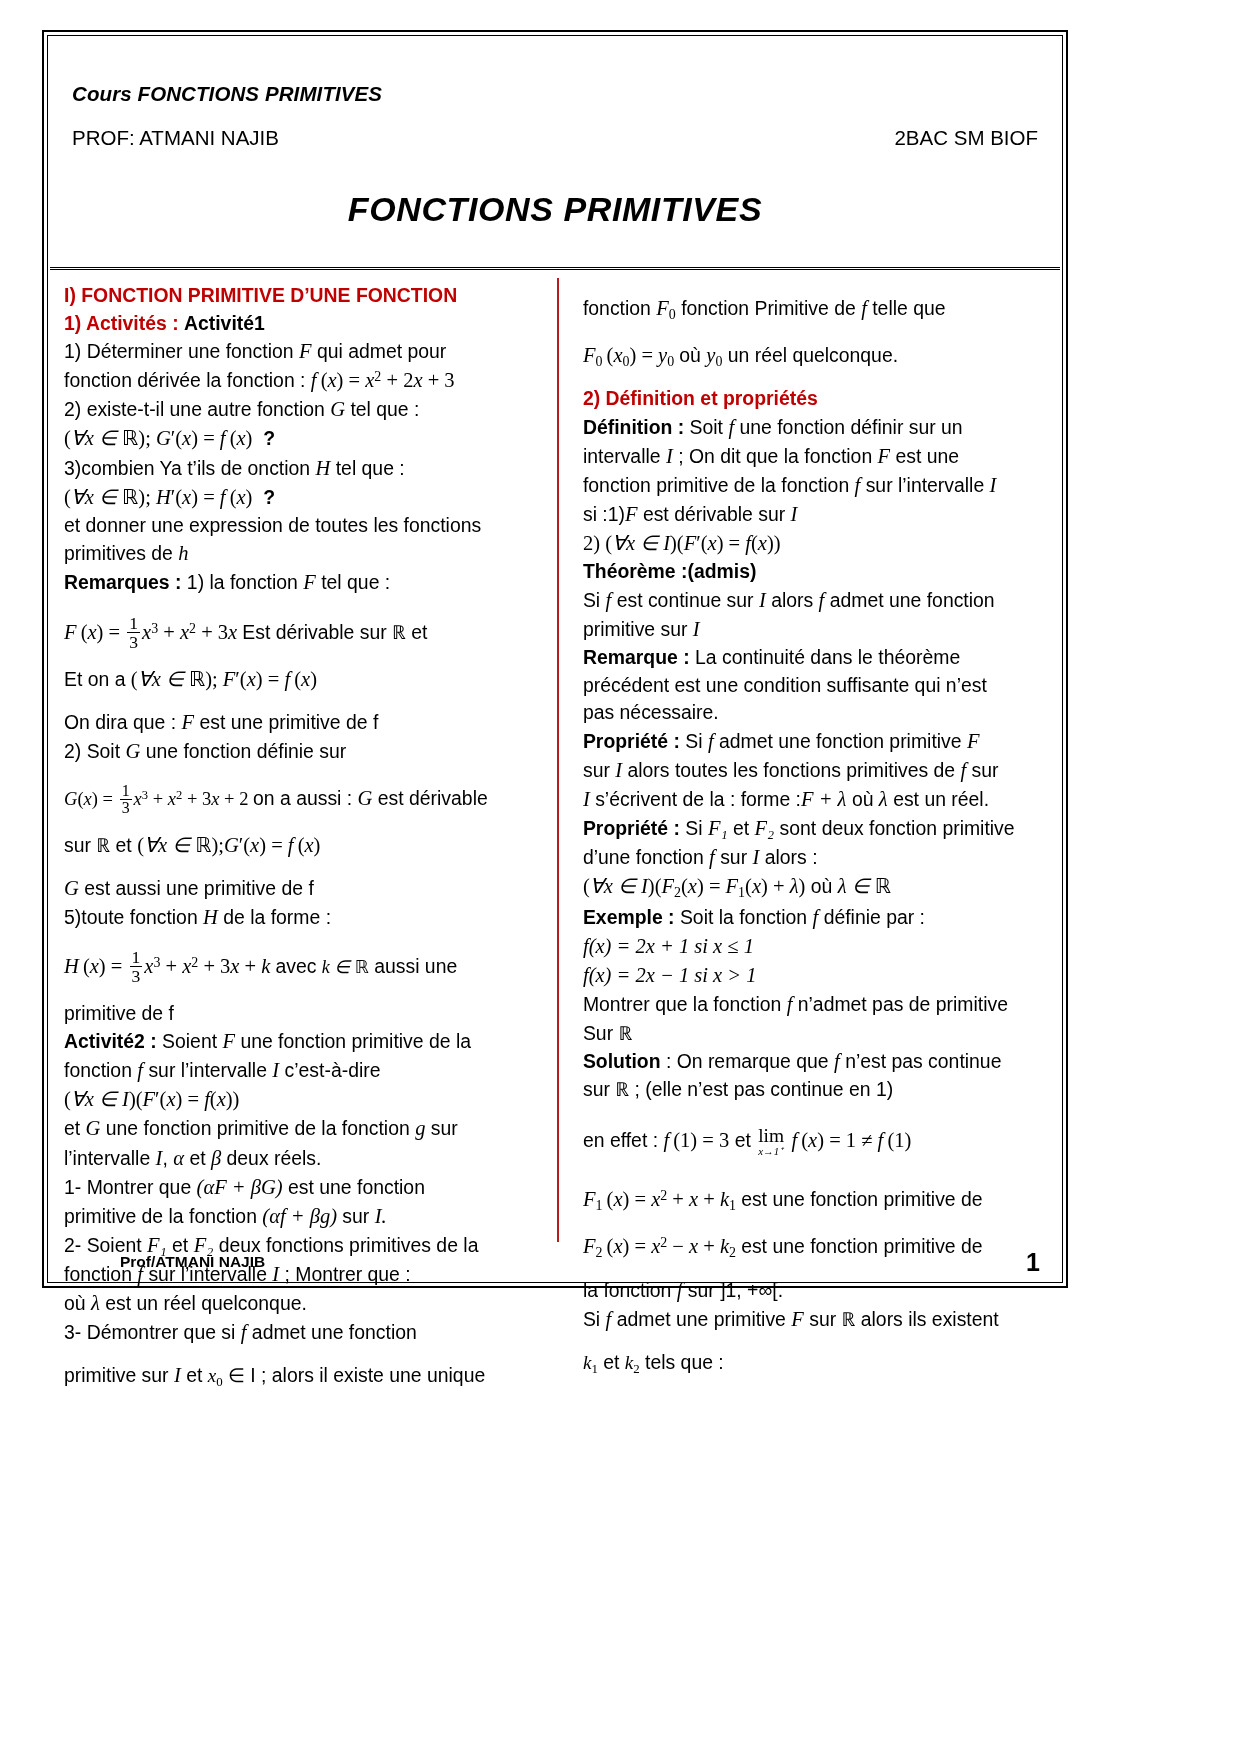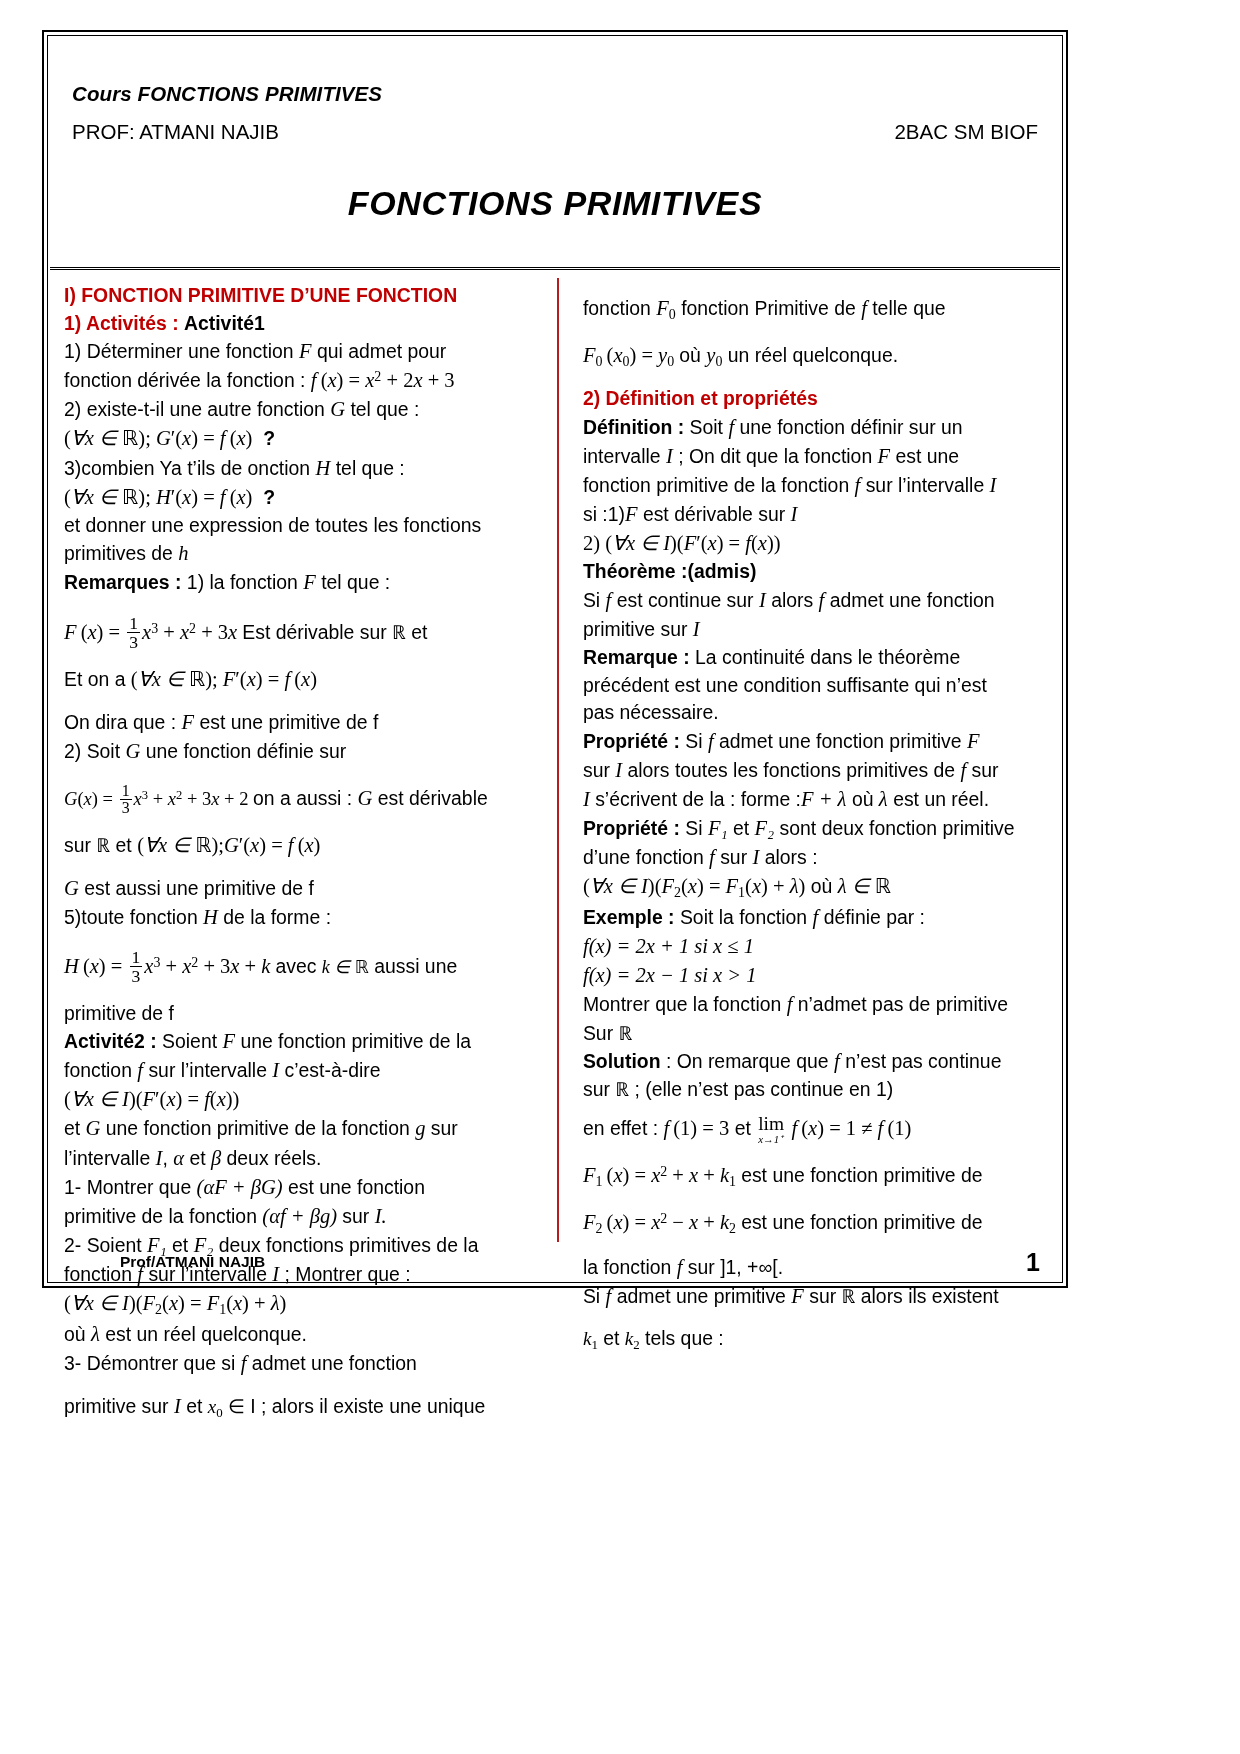--- a/index.html
+++ b/index.html
@@ -50,21 +50,21 @@
     font-style: italic;
     font-weight: bold;
     font-size: 20.5px;
     letter-spacing: .1px;
   }
   .header-row-2 {
     display: flex;
     justify-content: space-between;
     align-items: baseline;
     font-size: 20.5px;
-    margin-top: 14px;
+    margin-top: 20px;
   }
   .doc-title {
     text-align: center;
     font-style: italic;
     font-weight: bold;
     font-size: 34px;
     letter-spacing: .6px;
     margin-top: 40px;
   }
 
@@ -128,21 +128,21 @@
   .eq-line { margin: 10px 0 8px 0; }
   .eq-line-tall { margin: 16px 0 14px 0; }
 
   
   .lim {
     display: inline-block;
     vertical-align: middle;
     line-height: 1;
     font-family: "Liberation Serif", serif;
     font-style: normal;
-    margin: 0 2px;
+    margin: 12px 2px;
   }
   .lim .lim-op  { display: block; font-size: 1em; }
   .lim .lim-sub { display: block; font-size: .56em; margin-top: 1px; font-style: italic; }
 
   
   .footer {
     position: absolute;
     left: 8px;
     right: 8px;
     bottom: 6px;
@@ -335,23 +335,20 @@
         <span>deux fonctions primitives de la</span>
       </p>
       <p class="ln">
         <span>fonction</span>
         <span class="m">f</span>
         <span>sur l’intervalle</span>
         <span class="m">I</span>
         <span>; Montrer que :</span>
       </p>
       <p class="ln">
-        <span class="m"><span class="mu">(</span>∀<i>x</i> ∈ <i>I</i><span class="mu">)(</span><i>F</i><span class="sub-u">2</span><span class="mu">(</span><i>x</i><span class="mu">) = </span><i>F</i><span class="sub-u">1</span><span class="mu">(</span><i>x</i><span class="mu">) + </span>λ<span class="mu">)</span></span>
-      </p>
-      <p class="ln">
         <span>où</span>
         <span class="m">λ</span>
         <span>est un réel quelconque.</span>
       </p>
 
       <p class="ln">
         <span>3- Démontrer que si</span>
         <span class="m">f</span>
         <span>admet une fonction</span>
       </p>

